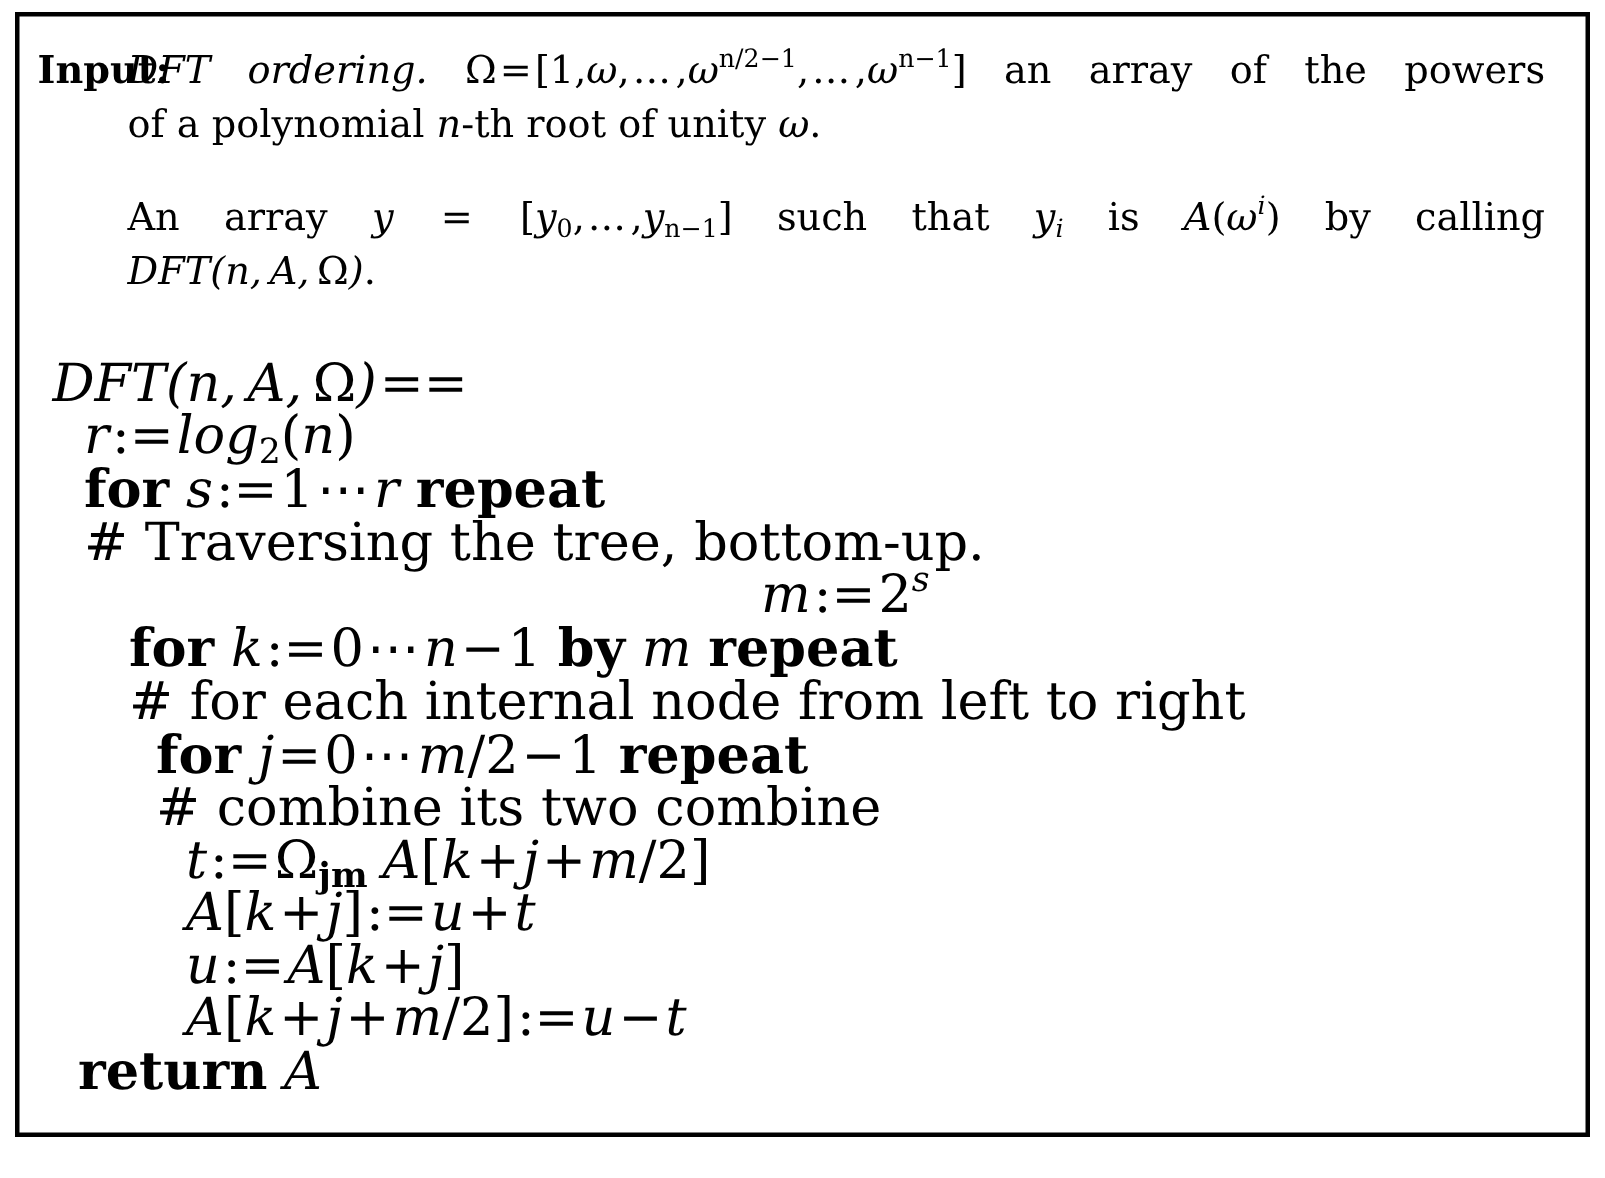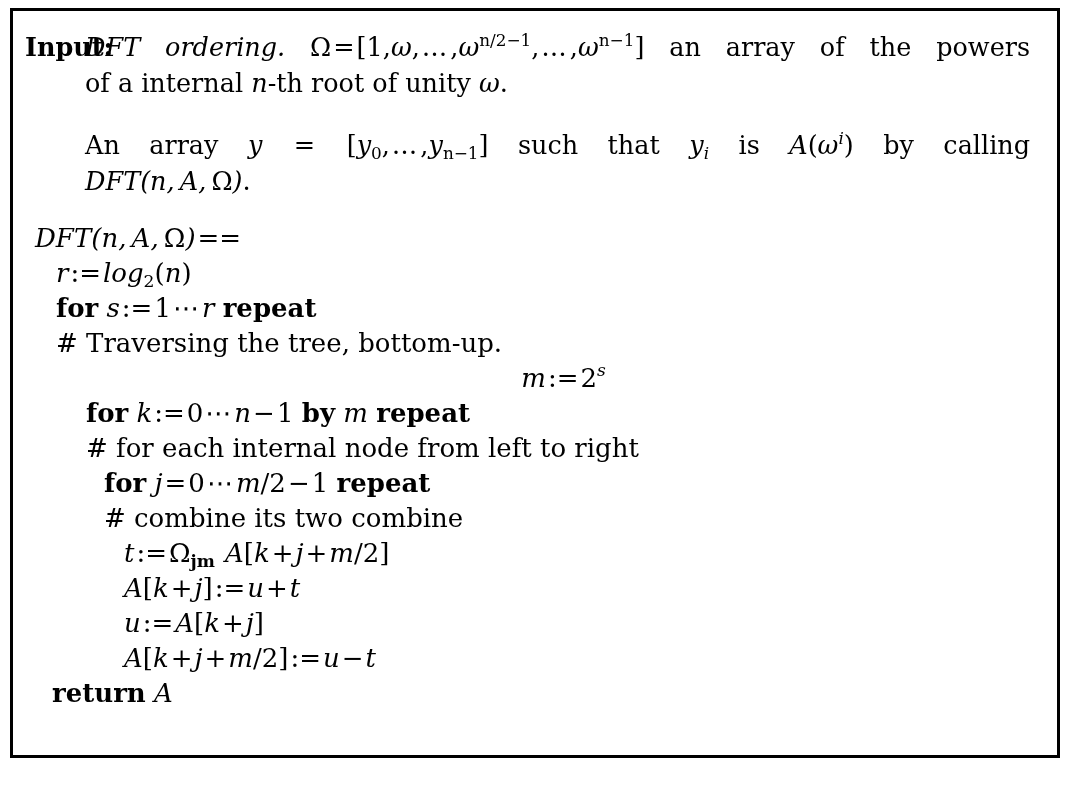--- a/index.html
+++ b/index.html
@@ -73,22 +73,22 @@
   .io-line { display: block; }
   .jline {
     display: block;
     text-align: justify;
     text-align-last: justify;
     white-space: normal;
   }
 
   
   #code {
-    margin-top: 22px;
-    font-size: 26px;
+    margin-top: 40px;
+    font-size: 35px;
     line-height: 35px;
   }
   .cl { display: block; white-space: nowrap; }
   .i0 { padding-left: 10px; }
   .i1 { padding-left: 31px; }
   .i2 { padding-left: 51px; text-align: center; }
   .i3 { padding-left: 61px; }
   .i4 { padding-left: 79px; }
   .i5 { padding-left: 99px; }
   .ir { padding-left: 27px; }
@@ -100,21 +100,21 @@
   <div id="inner">
 
     <div class="io-block" id="input-block">
       <span class="io-label">Input:</span>
 
 
       <span class="io-line jline"><span class="mi">DFT ordering.</span>
         <span class="mn">Ω</span><span class="op">=</span><span class="mn">[</span><span class="mn">1</span><span class="mn">,</span><span class="mi">ω</span><span class="mn">,</span><span class="mn dots">…</span><span class="mn">,</span><span class="mi">ω</span><sup class="pwn">n/2−1</sup><span class="mn">,</span><span class="mn dots">…</span><span class="mn">,</span><span class="mi">ω</span><sup class="pwn">n−1</sup><span class="mn">]</span>
         <span class="mn">an array of the powers</span></span>
 
-      <span class="io-line"><span class="mn">of a internal</span>
+      <span class="io-line"><span class="mn">of a polynomial</span>
         <span class="mi">n</span><span class="mn">-th root of unity</span>
         <span class="mi">ω</span><span class="mn">.</span></span>
     </div>
 
     <div class="io-block" id="output-block">
 
       <span class="io-line jline"><span class="mn">An array</span>
         <span class="mi">y</span>
         <span class="op">=</span>
         <span class="mn">[</span><span class="mi">y</span><sub class="sbn">0</sub><span class="mn">,</span><span class="mn dots">…</span><span class="mn">,</span><span class="mi">y</span><sub class="sbn">n−1</sub><span class="mn">]</span>

